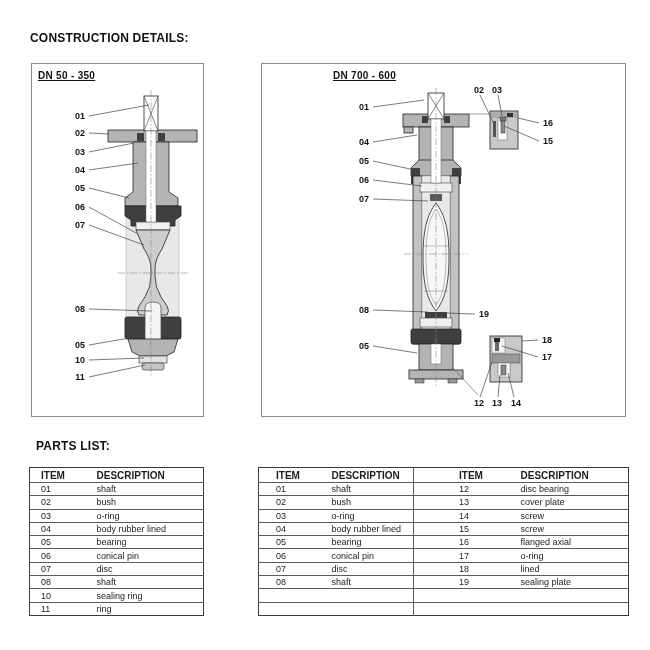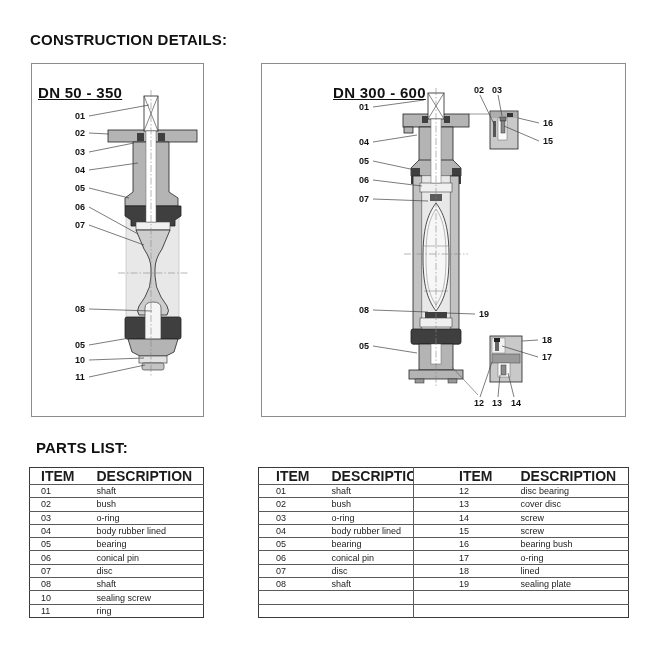--- a/index.html
+++ b/index.html
@@ -2,30 +2,30 @@
 <html><head>
 <meta charset="utf-8">
 <style>
   html,body{margin:0;padding:0}
   body{
     width:650px;height:650px;position:relative;overflow:hidden;
     background:#fff;color:#111;
     font-family:"Liberation Sans",sans-serif;
   }
   .section-title{
-    position:absolute;font-weight:bold;font-size:15px;letter-spacing:.2px;margin:0;
+    position:absolute;font-weight:bold;font-size:12px;letter-spacing:.2px;margin:0;
   }
   #construction-title{left:30px;top:31px}
   #parts-title{left:36px;top:439px}
 
   .dbox{position:absolute;border:1px solid #8c8c8c;background:#fff}
   #dbox-left{left:31px;top:63px;width:171px;height:352px}
   #dbox-right{left:261px;top:63px;width:363px;height:352px}
   .dn-label{
-    position:absolute;left:6px;top:20px;font-size:15px;font-weight:bold;
+    position:absolute;left:6px;top:6px;font-size:10px;font-weight:bold;
     text-decoration:underline;letter-spacing:.3px;z-index:3;
   }
   #dbox-right .dn-label{left:71px}
   svg.art,svg.overlay{position:absolute;left:0;top:0;width:100%;height:100%}
   svg.overlay{z-index:2}
   .leader{stroke:#444;stroke-width:.7}
   .callout{
     position:absolute;transform:translate(-50%,-50%);
     font-size:9px;font-weight:bold;line-height:1;z-index:3;white-space:nowrap;
   }
@@ -33,21 +33,21 @@
   table{
     position:absolute;border-collapse:collapse;table-layout:fixed;
     border:1.5px solid #3a3a3a;background:#fff;
   }
   #table-left{left:29px;top:467px;width:174px}
   #table-right{left:258px;top:467px;width:370px}
   th,td{
     border-top:1px solid #5a5a5a;font-size:9px;height:12.3px;padding:0;
     text-align:left;white-space:nowrap;overflow:hidden;color:#1c1c1c;
   }
-  th{font-weight:bold;font-size:14px;height:14px;border-top:none}
+  th{font-weight:bold;font-size:10px;height:14px;border-top:none}
   #table-left th:nth-child(1),#table-left td:nth-child(1){padding-left:11px}
   #table-left th:nth-child(2),#table-left td:nth-child(2){padding-left:12px}
   #table-right th:nth-child(1),#table-right td:nth-child(1){padding-left:17px}
   #table-right th:nth-child(2),#table-right td:nth-child(2){padding-left:5px}
   #table-right th:nth-child(3),#table-right td:nth-child(3){padding-left:45px;border-left:1px solid #5a5a5a}
   #table-right th:nth-child(4),#table-right td:nth-child(4){padding-left:5px}
 </style>
 </head>
 <body>
 
@@ -97,21 +97,21 @@
     <span class="callout" style="left: 48px; top: 124px;">05</span>
     <span class="callout" style="left: 48px; top: 143px;">06</span>
     <span class="callout" style="left: 48px; top: 161px;">07</span>
     <span class="callout" style="left: 48px; top: 245px;">08</span>
     <span class="callout" style="left: 48px; top: 281px;">05</span>
     <span class="callout" style="left: 48px; top: 296px;">10</span>
     <span class="callout" style="left: 48px; top: 313px;">11</span>
   </div>
 
 <div class="dbox" id="dbox-right">
-  <span class="dn-label">DN 300 - 600</span>
+  <span class="dn-label">DN 700 - 600</span>
   <svg class="art" viewBox="0 0 363 352" preserveAspectRatio="none">
     <g stroke="#222" stroke-width="0.8">
       <rect x="141" y="50" width="66" height="13" fill="#b4b4b4"></rect>
       <rect x="142" y="63" width="9" height="6" fill="#b4b4b4"></rect>
       <rect x="157" y="63" width="34" height="40" fill="#b4b4b4"></rect>
       <path d="M157,96 L191,96 L199,104 L199,112 L149,112 L149,104 Z" fill="#b4b4b4"></path>
       <rect x="149" y="104" width="9" height="16" fill="#3f3f3f" stroke="none"></rect>
       <rect x="190" y="104" width="9" height="16" fill="#3f3f3f" stroke="none"></rect>
       <rect x="151" y="112" width="9" height="168" fill="#c2c2c2"></rect>
       <rect x="188" y="112" width="9" height="168" fill="#c2c2c2"></rect>
@@ -238,21 +238,21 @@
       <tr>
         <td>07</td>
         <td>disc</td>
       </tr>
       <tr>
         <td>08</td>
         <td>shaft</td>
       </tr>
       <tr>
         <td>10</td>
-        <td>sealing screw</td>
+        <td>sealing ring</td>
       </tr>
       <tr>
         <td>11</td>
         <td>ring</td>
       </tr>
     </tbody>
 </table>
 
 <table id="table-right">
   <colgroup>
@@ -273,39 +273,39 @@
       <tr>
         <td>01</td>
         <td>shaft</td>
         <td>12</td>
         <td>disc bearing</td>
       </tr>
       <tr>
         <td>02</td>
         <td>bush</td>
         <td>13</td>
-        <td>cover disc</td>
+        <td>cover plate</td>
       </tr>
       <tr>
         <td>03</td>
         <td>o-ring</td>
         <td>14</td>
         <td>screw</td>
       </tr>
       <tr>
         <td>04</td>
         <td>body rubber lined</td>
         <td>15</td>
         <td>screw</td>
       </tr>
       <tr>
         <td>05</td>
         <td>bearing</td>
         <td>16</td>
-        <td>bearing bush</td>
+        <td>flanged axial</td>
       </tr>
       <tr>
         <td>06</td>
         <td>conical pin</td>
         <td>17</td>
         <td>o-ring</td>
       </tr>
       <tr>
         <td>07</td>
         <td>disc</td>

